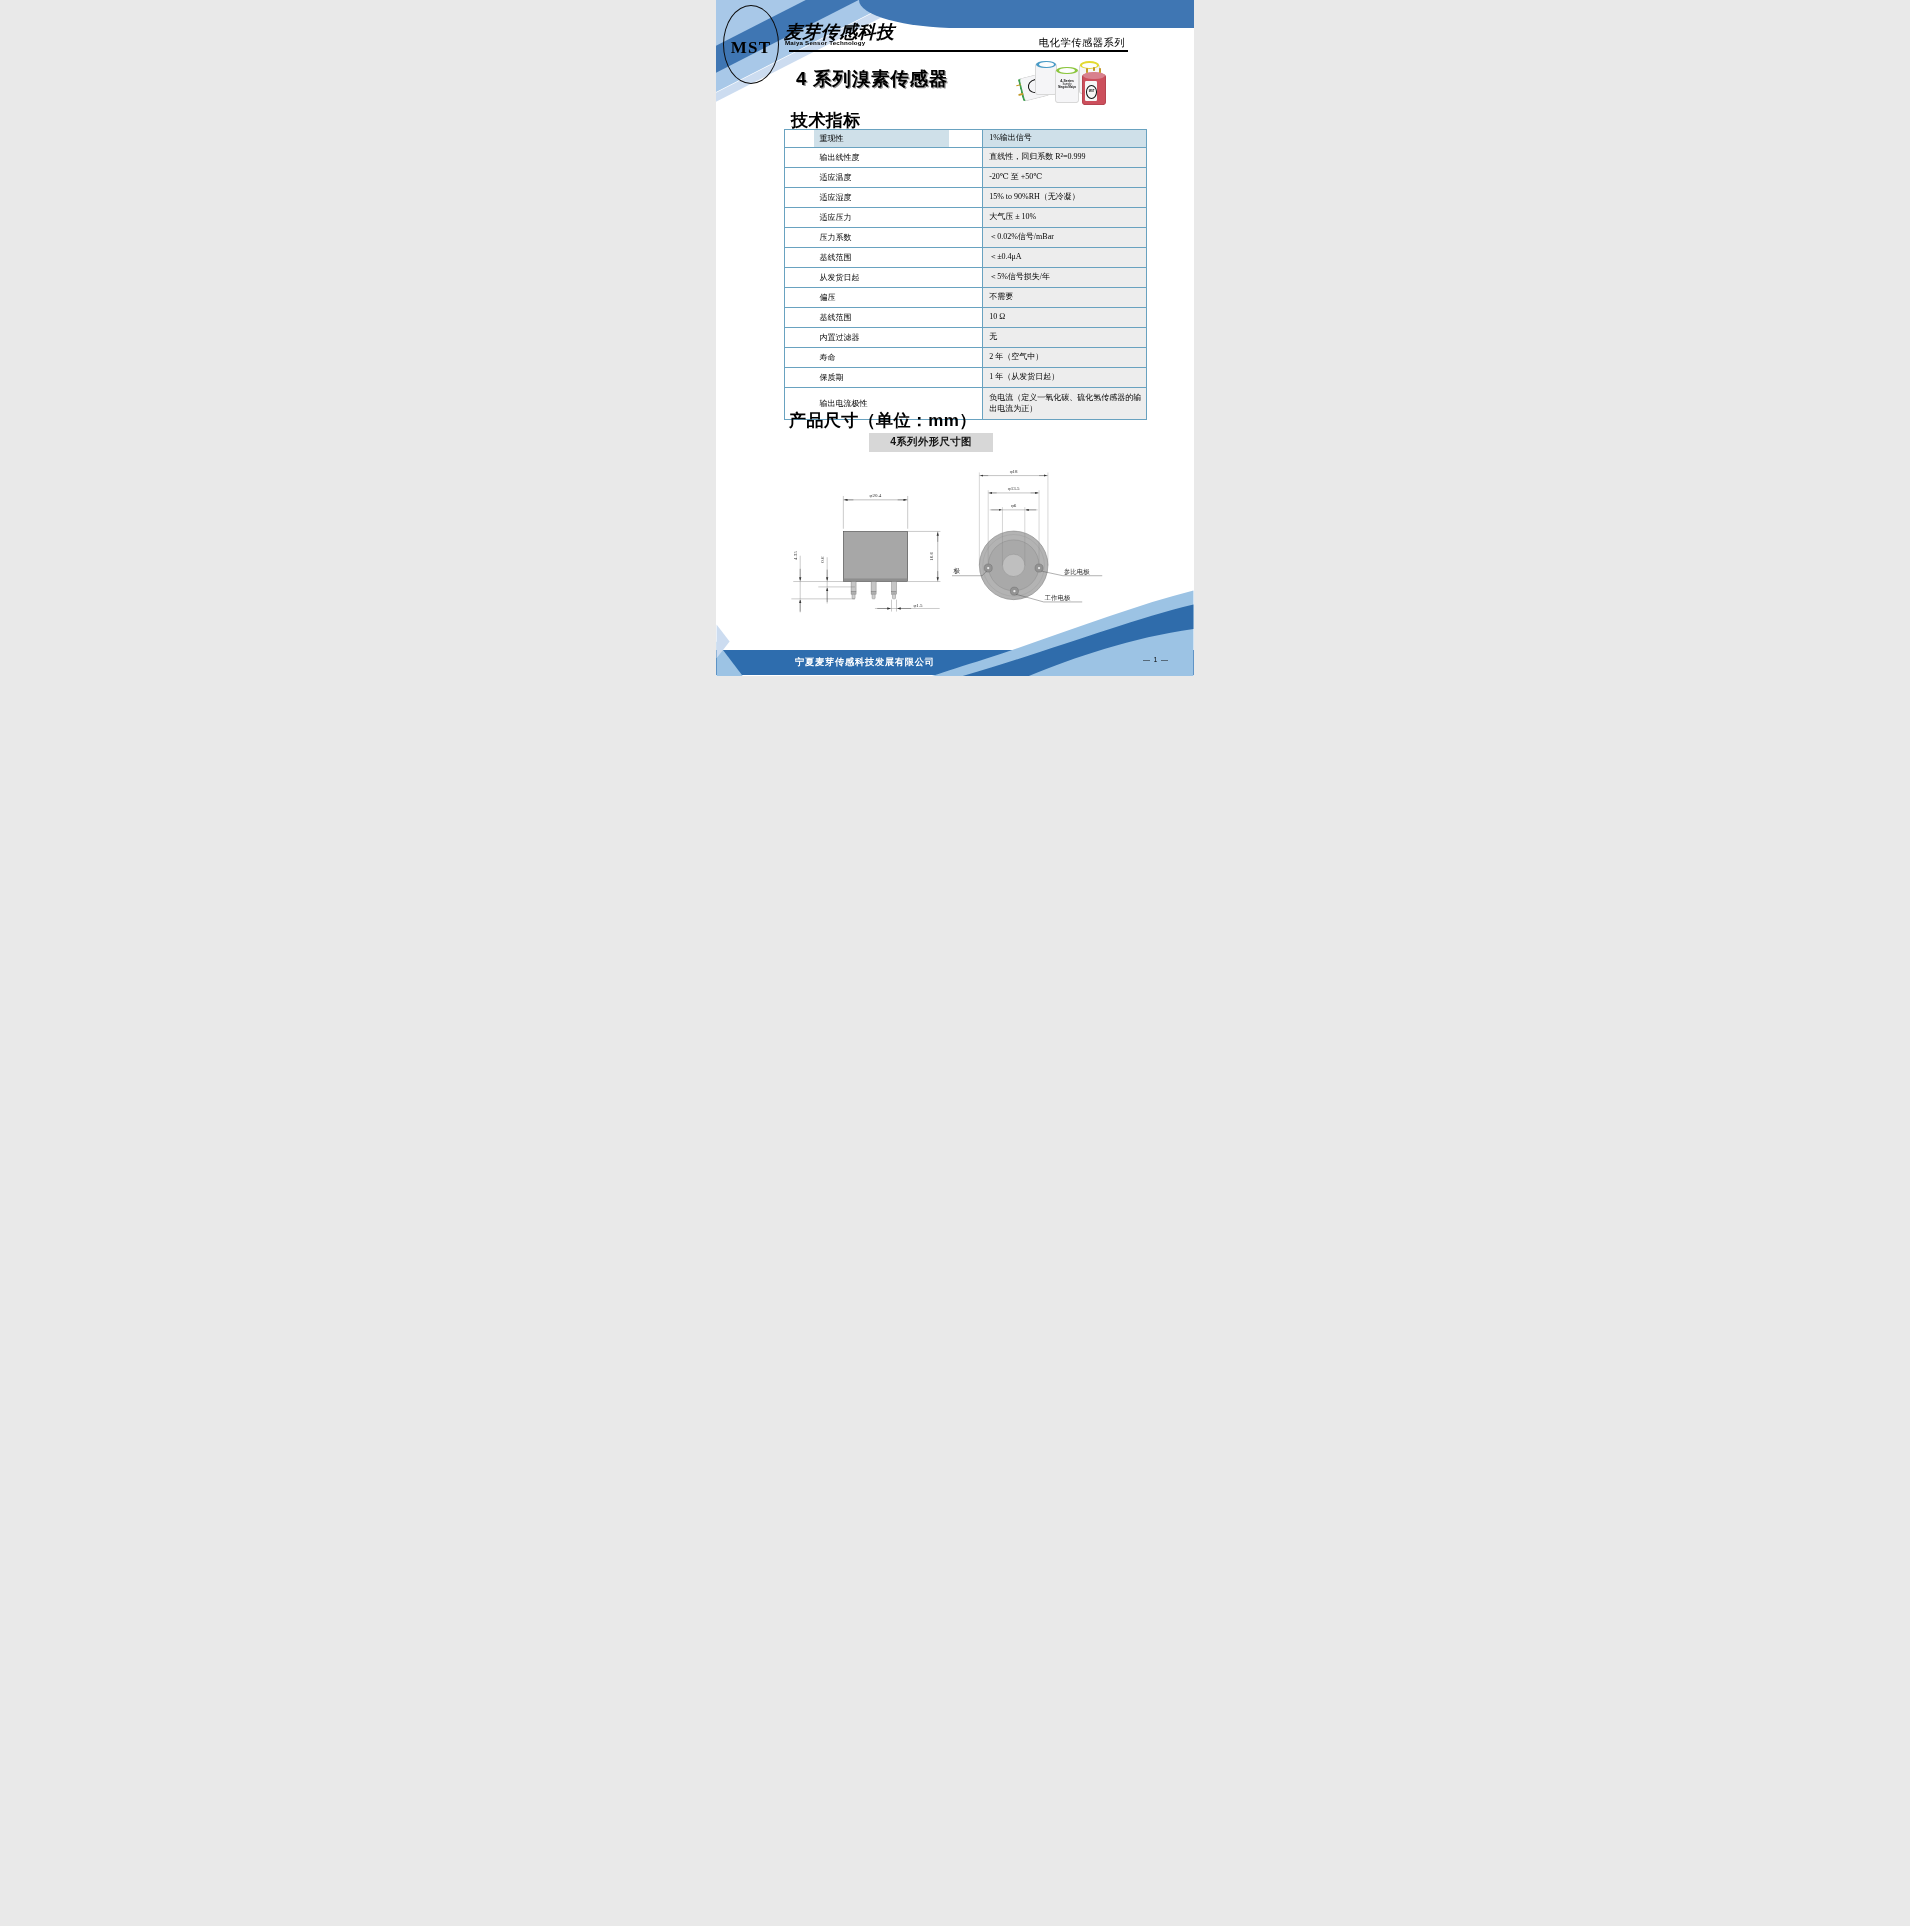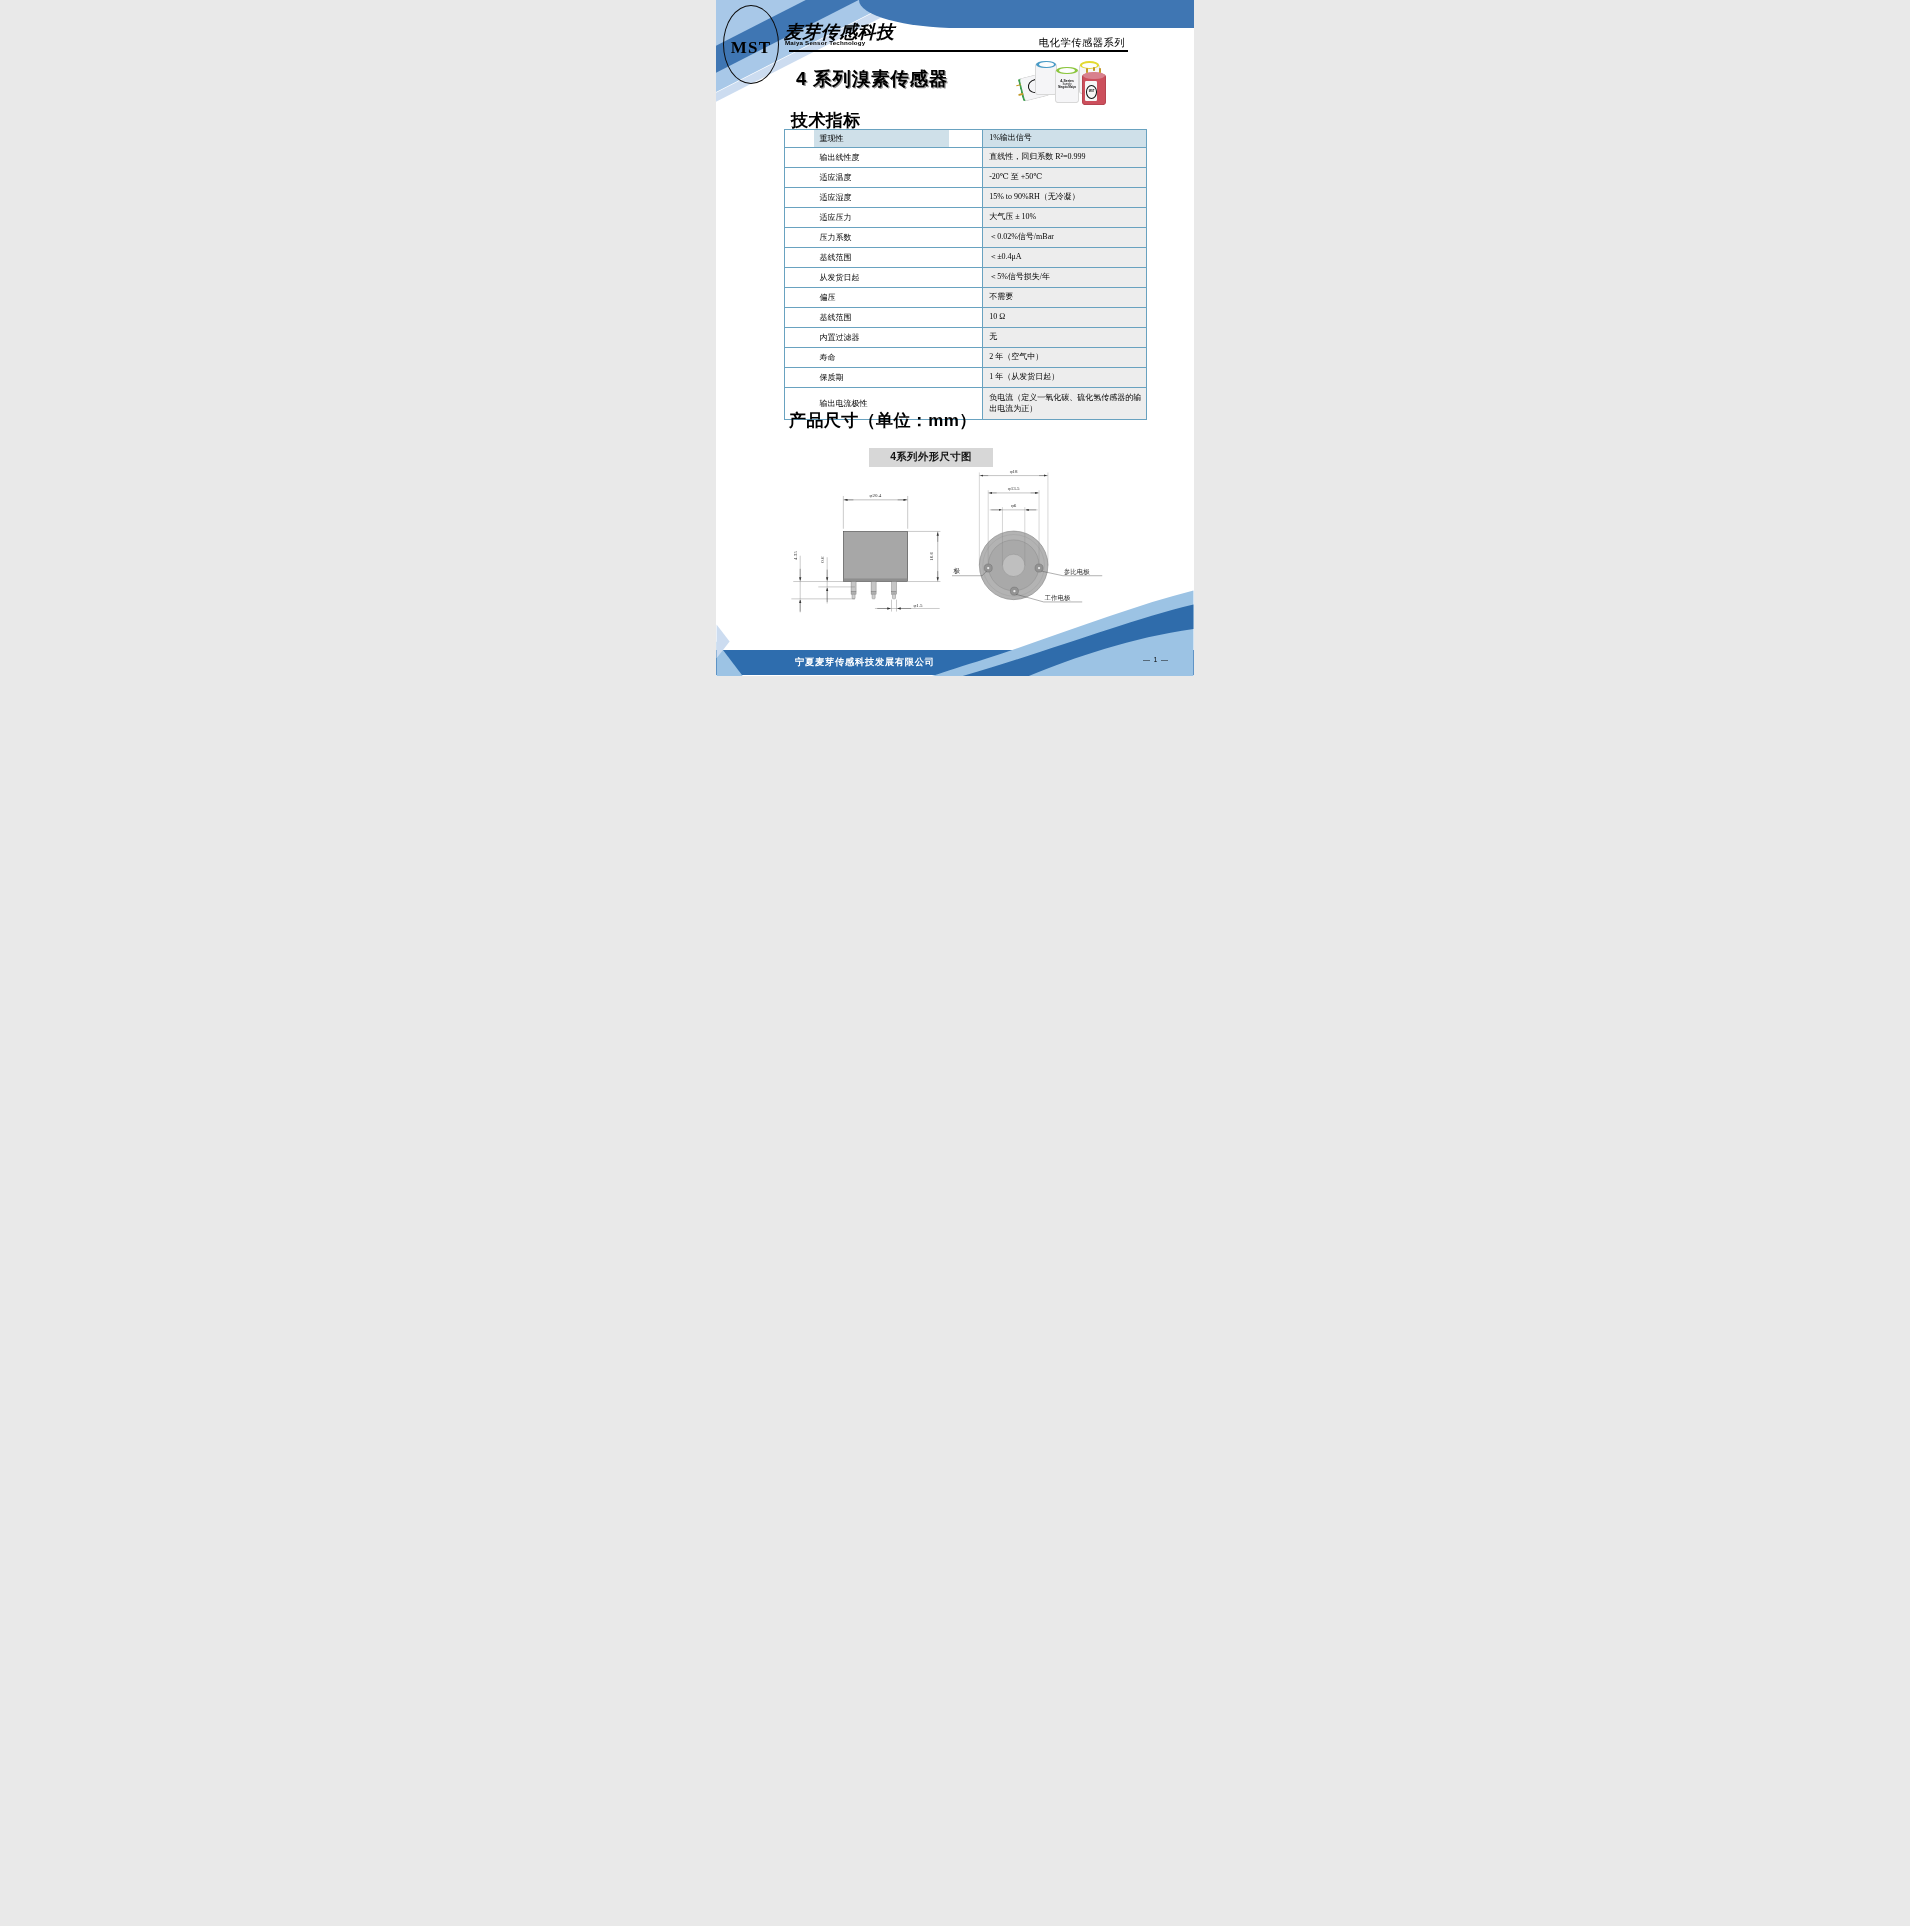--- a/index.html
+++ b/index.html
@@ -37,21 +37,21 @@
   .header-rule{position:absolute; left:73px; top:50px; width:339px; height:1.5px; background:#000;}
   
   .doc-title{
     position:absolute; left:80px; top:66px; font-size:18.5px; font-weight:bold; letter-spacing:0.8px;
     text-shadow:1.2px 1.2px 0.4px #9a9a9a;
   }
   .sec-head{position:absolute; font-size:17px; font-weight:bold; letter-spacing:0.4px;}
   .sec-specs{left:75px; top:109px;}
   .sec-dims{left:73px; top:409px;}
   .fig-caption{
-    position:absolute; left:153px; top:448px; width:124px; height:18.5px;
+    position:absolute; left:153px; top:433px; width:124px; height:18.5px;
     background:#d7d7d7; color:#141414; font-size:10.4px; font-weight:bold;
     display:flex; align-items:center; justify-content:center; letter-spacing:0.4px;
   }
   
   .photo{position:absolute; left:304px; top:60px; width:89px; height:43px;}
   .cyl{position:absolute; border-radius:3.9px/3.1px;}
   .cyl .cap{position:absolute; left:0; top:-3.5px; width:100%; height:7.7px; border-radius:50%;}
   .cyl .capin{position:absolute; left:13%; top:-1.9px; width:74%; height:5px; border-radius:50%; background:#fdfdfd;}
   .cyl.body-white{background:#f5f5f7; border:0.4px solid #d8d8d8;}
   .lbl{position:absolute; left:6%; top:26%; width:88%; text-align:center; color:#111; line-height:1.25;}

